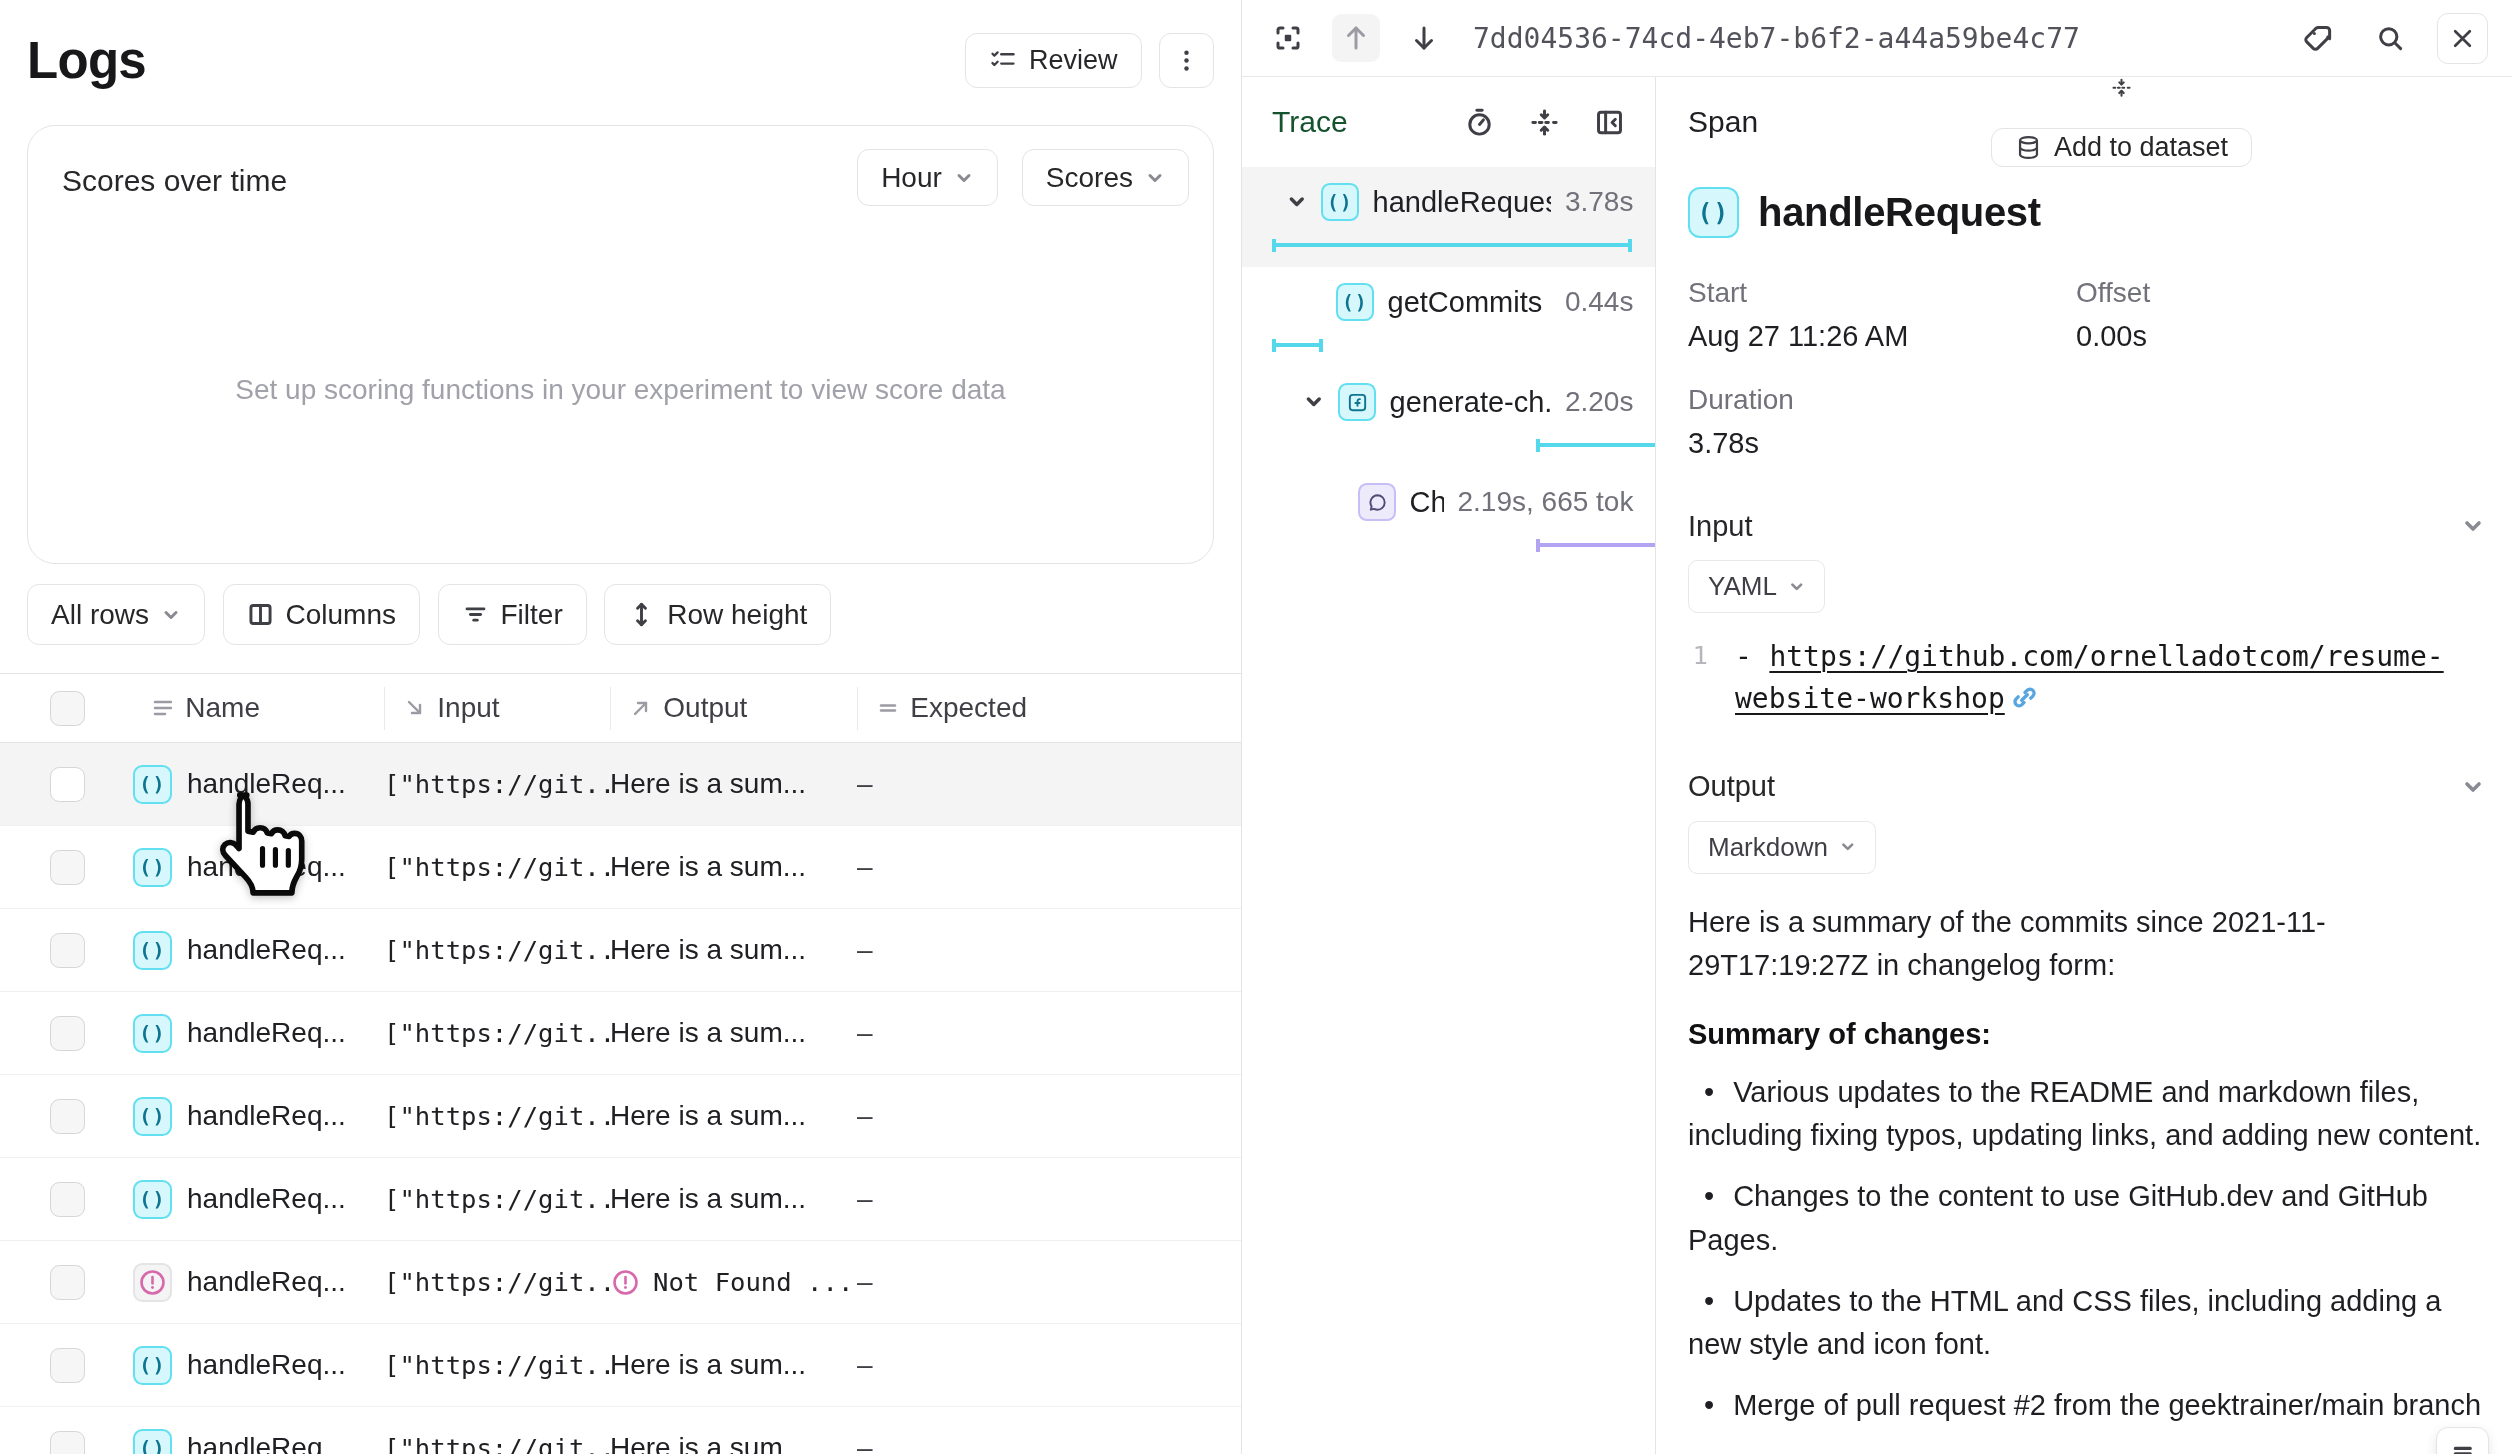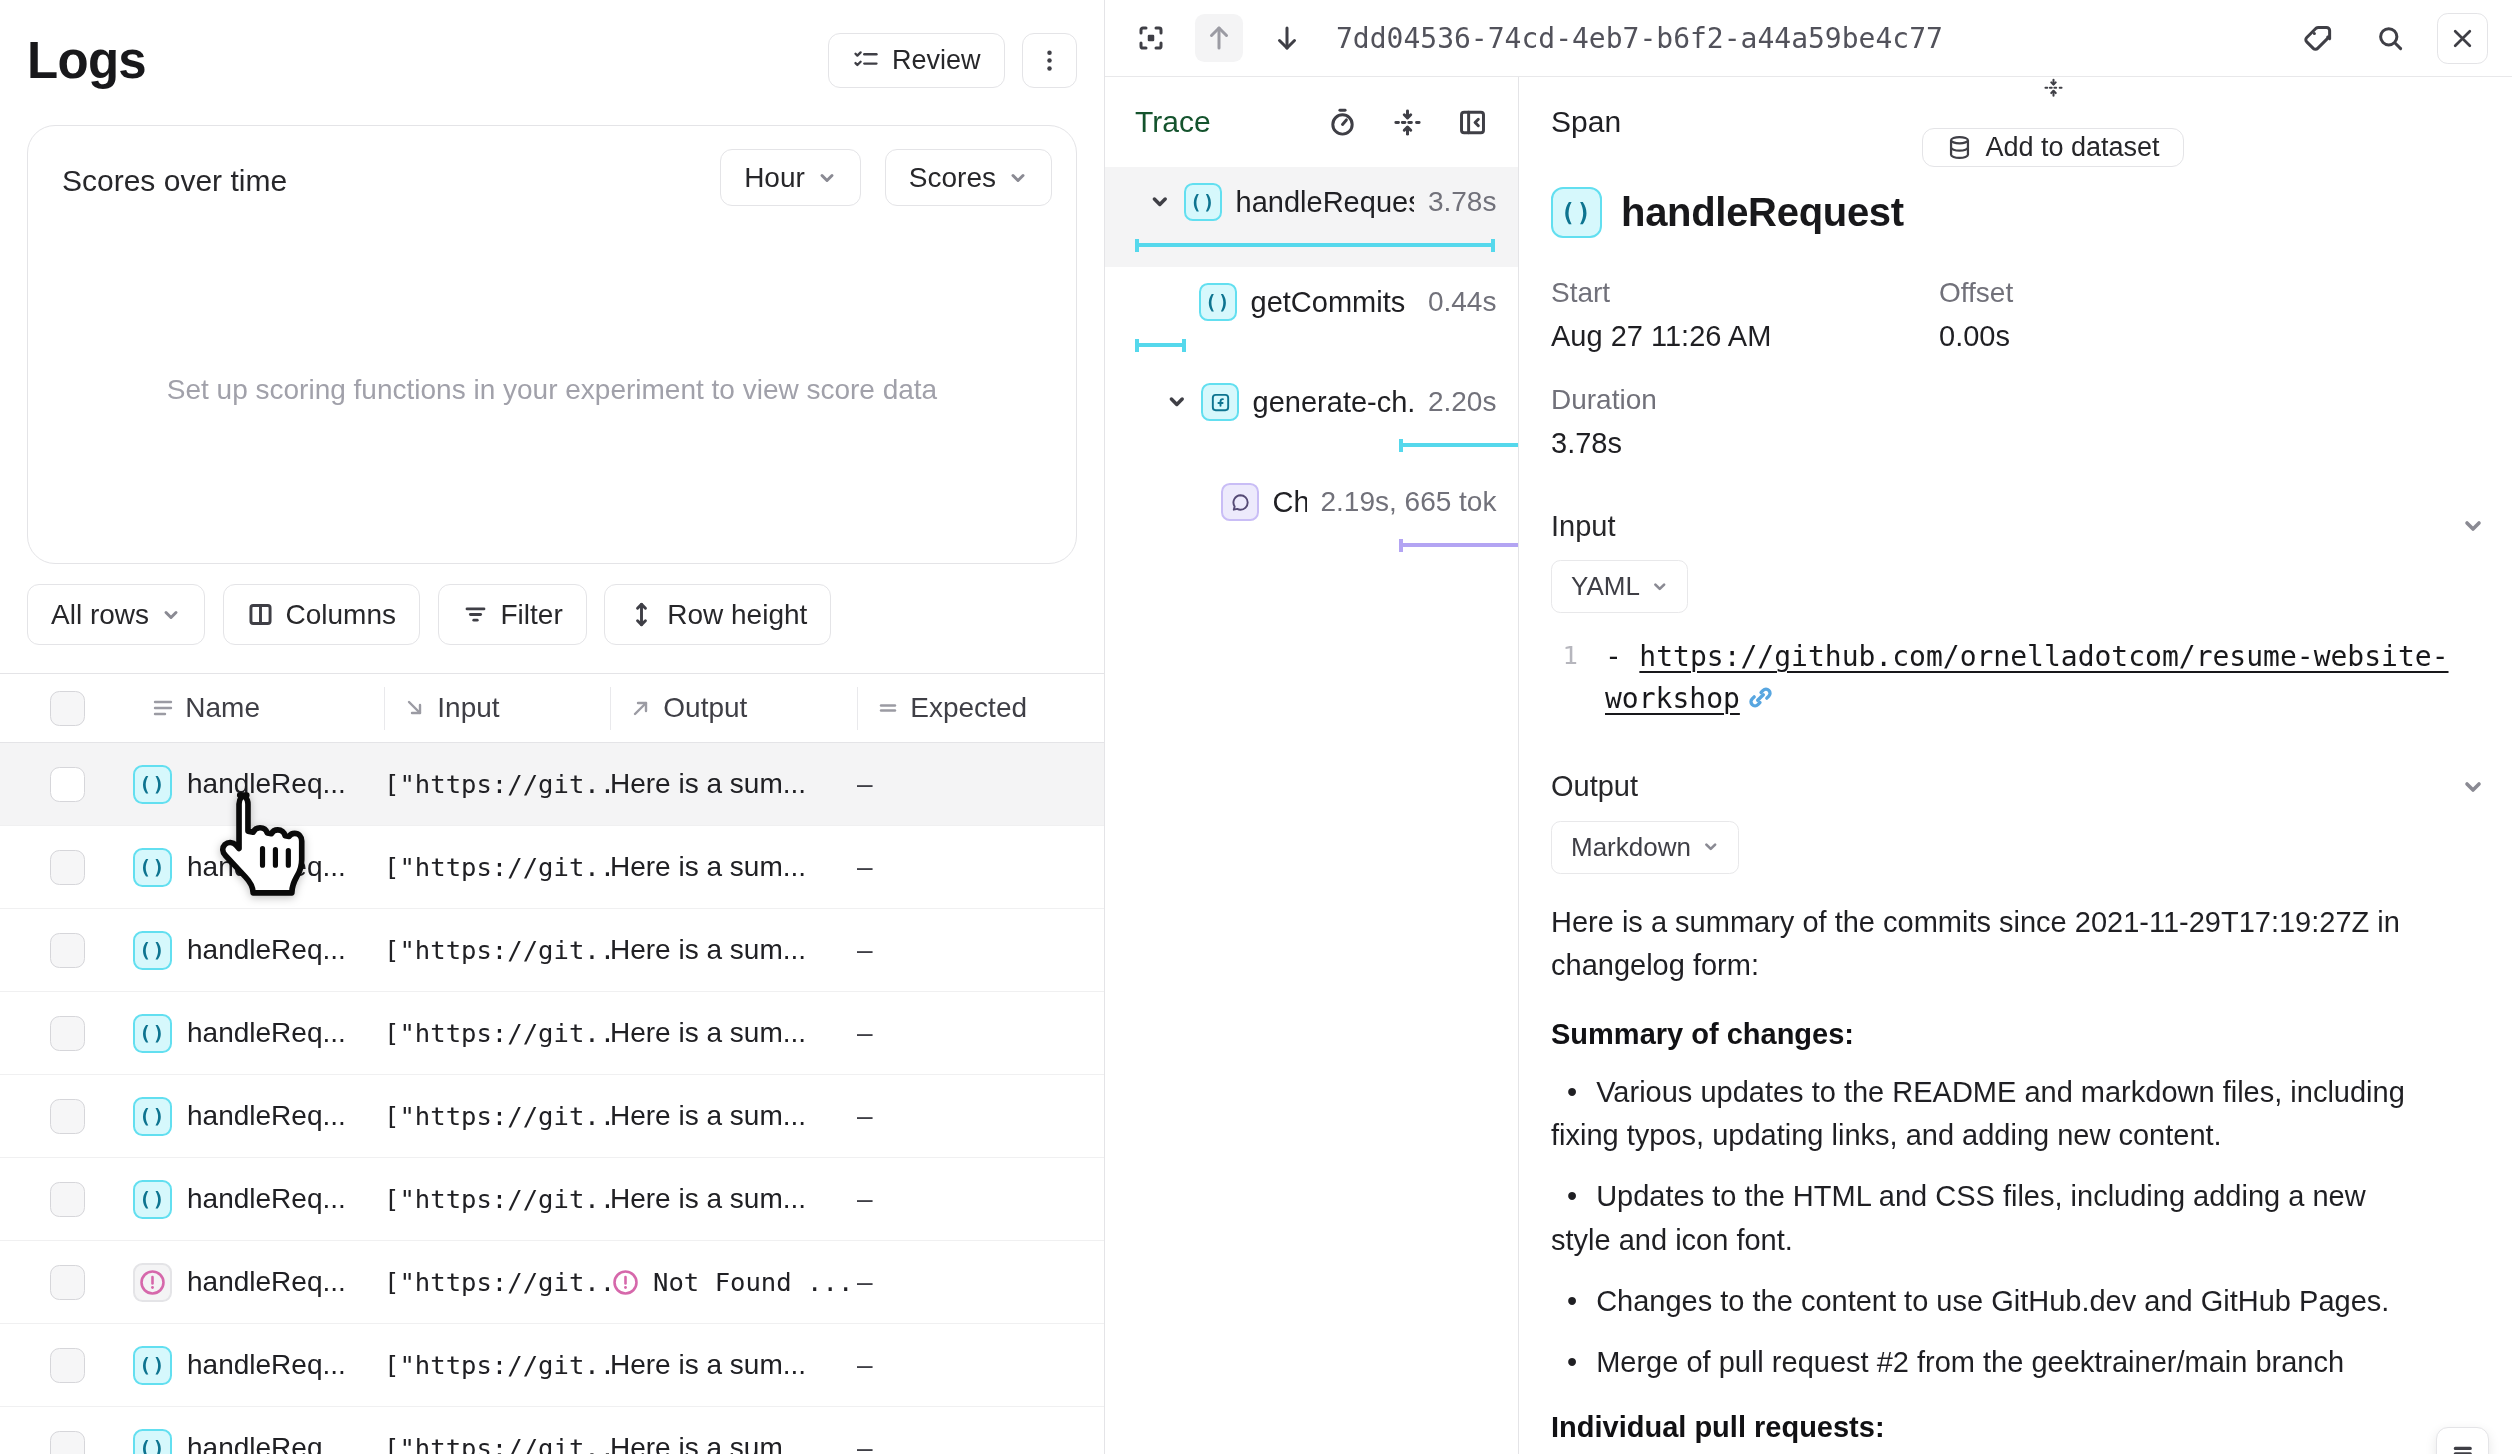--- a/index.html
+++ b/index.html
@@ -10,21 +10,21 @@
     --pink:#d668ab; --link-blue:#58a6e0;
   }
   *{margin:0;padding:0;box-sizing:border-box}
   html,body{width:2512px;height:1455px;overflow:hidden;background:#fff;
     font-family:"Liberation Sans","DejaVu Sans",sans-serif;color:var(--ink);}
   .mono{font-family:"DejaVu Sans Mono","Liberation Mono",monospace;}
   svg{display:block}
   .app{position:relative;width:2512px;height:1455px;display:flex;}
 
   
-  .left{width:1105px;height:100%;border-right:1.3px solid var(--bd);position:relative;overflow:hidden;}
+  .left{width:1242px;height:100%;border-right:1.3px solid var(--bd);position:relative;overflow:hidden;}
   .lp-head{display:flex;align-items:center;justify-content:space-between;padding:31px 27px 0 27px;}
   .lp-title{font-size:51px;font-weight:700;letter-spacing:-0.7px;}
   .lp-actions{display:flex;gap:17.5px;align-items:center}
   .btn{display:inline-flex;align-items:center;gap:12px;height:55px;padding:0 23px;
     border:1.3px solid var(--bd);border-radius:12px;background:#fff;font-size:27px;color:#27272a;cursor:pointer;}
   .btn.icon-only{width:55px;justify-content:center;padding:0}
   .chev{width:20px;height:20px;stroke:#8a8a93;stroke-width:2.4;fill:none;stroke-linecap:round;stroke-linejoin:round}
   
   .card{position:relative;margin:35px 27px 0 27px;height:439px;border:1.3px solid var(--bd);border-radius:28px;background:#fff;}
   .card-title{position:absolute;left:34px;top:38px;font-size:30px;color:#27272a;}
@@ -595,22 +595,22 @@
           <svg class="chev" style="width:17.5px;height:17.5px" viewBox="0 0 16 16">
               <path d="M4 6l4 4 4-4"></path>
             </svg>
         </button>
 
         <div class="md">
           <p>Here is a summary of the commits since 2021-11-29T17:19:27Z in changelog form:</p>
           <h4>Summary of changes:</h4>
           <ul>
             <li>Various updates to the README and markdown files, including fixing typos, updating links, and adding new content.</li>
+            <li>Changes to the content to use GitHub.dev and GitHub Pages.</li>
             <li>Updates to the HTML and CSS files, including adding a new style and icon font.</li>
-            <li>Changes to the content to use GitHub.dev and GitHub Pages.</li>
             <li class="clip">Merge of pull request #2 from the geektrainer/main branch</li>
           </ul>
           <div class="next-h">Individual pull requests:</div>
         </div>
 
         <div class="fab">
           <svg viewBox="0 0 24 24">
               <path d="M5 7h14M5 12h14M5 17h14"></path>
             </svg>
         </div>

